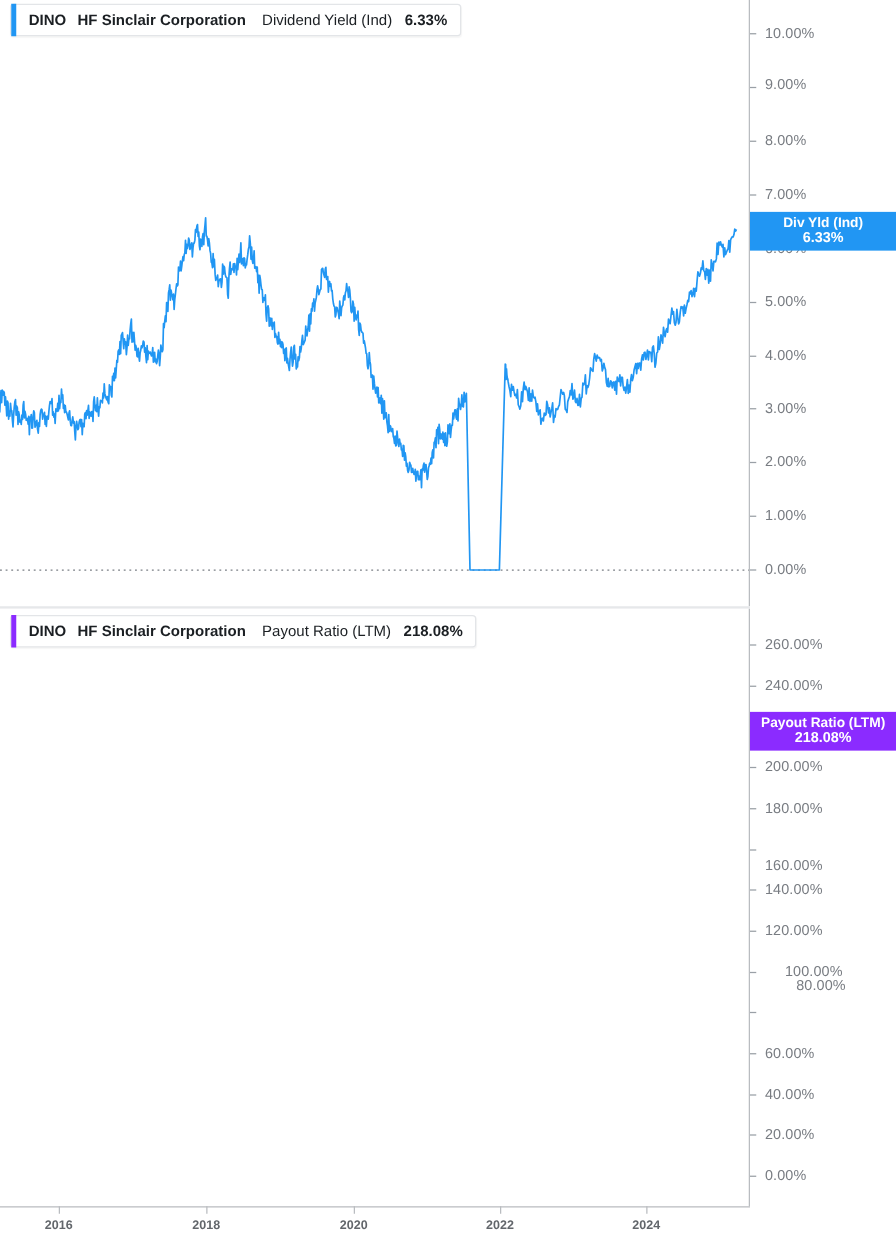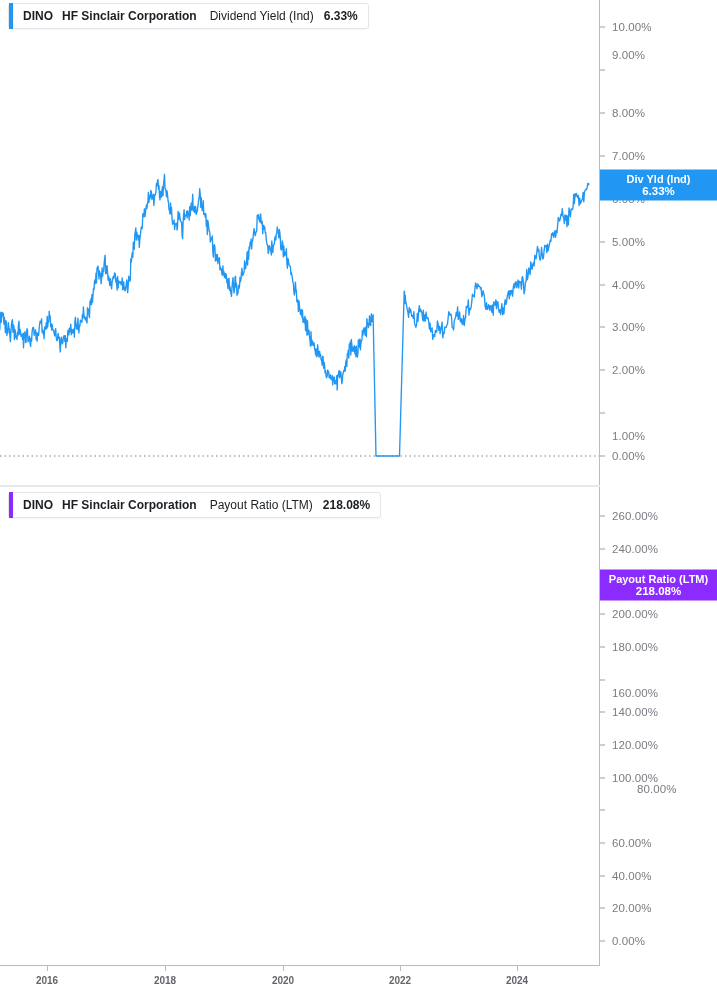--- a/index.html
+++ b/index.html
@@ -226,51 +226,51 @@
     <span class="legend-ticker">DINO</span>
     <span class="legend-company">HF Sinclair Corporation</span>
     <span class="legend-metric">Payout Ratio (LTM)</span>
     <span class="legend-value">218.08%</span>
   </div>
 
   <div id="yticks-layer">
       <div class="ytick-mark" style="top: 456px;"></div>
       <div class="ytick" style="top: 456px;">0.00%</div>
       <div class="ytick-mark" style="top: 413.143px;"></div>
-      <div class="ytick" style="top: 413.143px; margin-top: 23px;">1.00%</div>
+      <div class="ytick" style="top: 413.143px;">1.00%</div>
       <div class="ytick-mark" style="top: 370.286px;"></div>
       <div class="ytick" style="top: 370.286px;">2.00%</div>
       <div class="ytick-mark" style="top: 327.429px;"></div>
       <div class="ytick" style="top: 327.429px;">3.00%</div>
       <div class="ytick-mark" style="top: 284.571px;"></div>
       <div class="ytick" style="top: 284.571px;">4.00%</div>
       <div class="ytick-mark" style="top: 241.714px;"></div>
       <div class="ytick" style="top: 241.714px;">5.00%</div>
       <div class="ytick-mark" style="top: 198.857px;"></div>
       <div class="ytick" style="top: 198.857px;">6.00%</div>
       <div class="ytick-mark" style="top: 156px;"></div>
       <div class="ytick" style="top: 156px;">7.00%</div>
       <div class="ytick-mark" style="top: 113.143px;"></div>
       <div class="ytick" style="top: 113.143px;">8.00%</div>
       <div class="ytick-mark" style="top: 70.2857px;"></div>
-      <div class="ytick" style="top: 55px;">9.00%</div>
+      <div class="ytick" style="top: 68px;">9.00%</div>
       <div class="ytick-mark" style="top: 27.4286px;"></div>
       <div class="ytick" style="top: 27.4286px; text-align: right;">10.00%</div>
       <div class="ytick-mark" style="top: 941px;"></div>
       <div class="ytick" style="top: 941px;">0.00%</div>
       <div class="ytick-mark" style="top: 908.333px;"></div>
       <div class="ytick" style="top: 908.333px;">20.00%</div>
       <div class="ytick-mark" style="top: 875.667px;"></div>
       <div class="ytick" style="top: 875.667px;">40.00%</div>
       <div class="ytick-mark" style="top: 843px;"></div>
       <div class="ytick" style="top: 843px;">60.00%</div>
       <div class="ytick-mark" style="top: 810.333px;"></div>
       <div class="ytick" style="top: 789px; padding-left: 25px;">80.00%</div>
       <div class="ytick-mark" style="top: 777.667px;"></div>
-      <div class="ytick" style="top: 777.667px;">100.00%</div>
+      <div class="ytick" style="top: 777.667px; margin-left: 16px;">100.00%</div>
       <div class="ytick-mark" style="top: 745px;"></div>
       <div class="ytick" style="top: 745px;">120.00%</div>
       <div class="ytick-mark" style="top: 712.333px;"></div>
       <div class="ytick" style="top: 712.333px;">140.00%</div>
       <div class="ytick-mark" style="top: 679.667px;"></div>
       <div class="ytick" style="top: 679.667px; margin-top: 13px;">160.00%</div>
       <div class="ytick-mark" style="top: 647px;"></div>
       <div class="ytick" style="top: 647px;">180.00%</div>
       <div class="ytick-mark" style="top: 614.333px;"></div>
       <div class="ytick" style="top: 614.333px;">200.00%</div>

